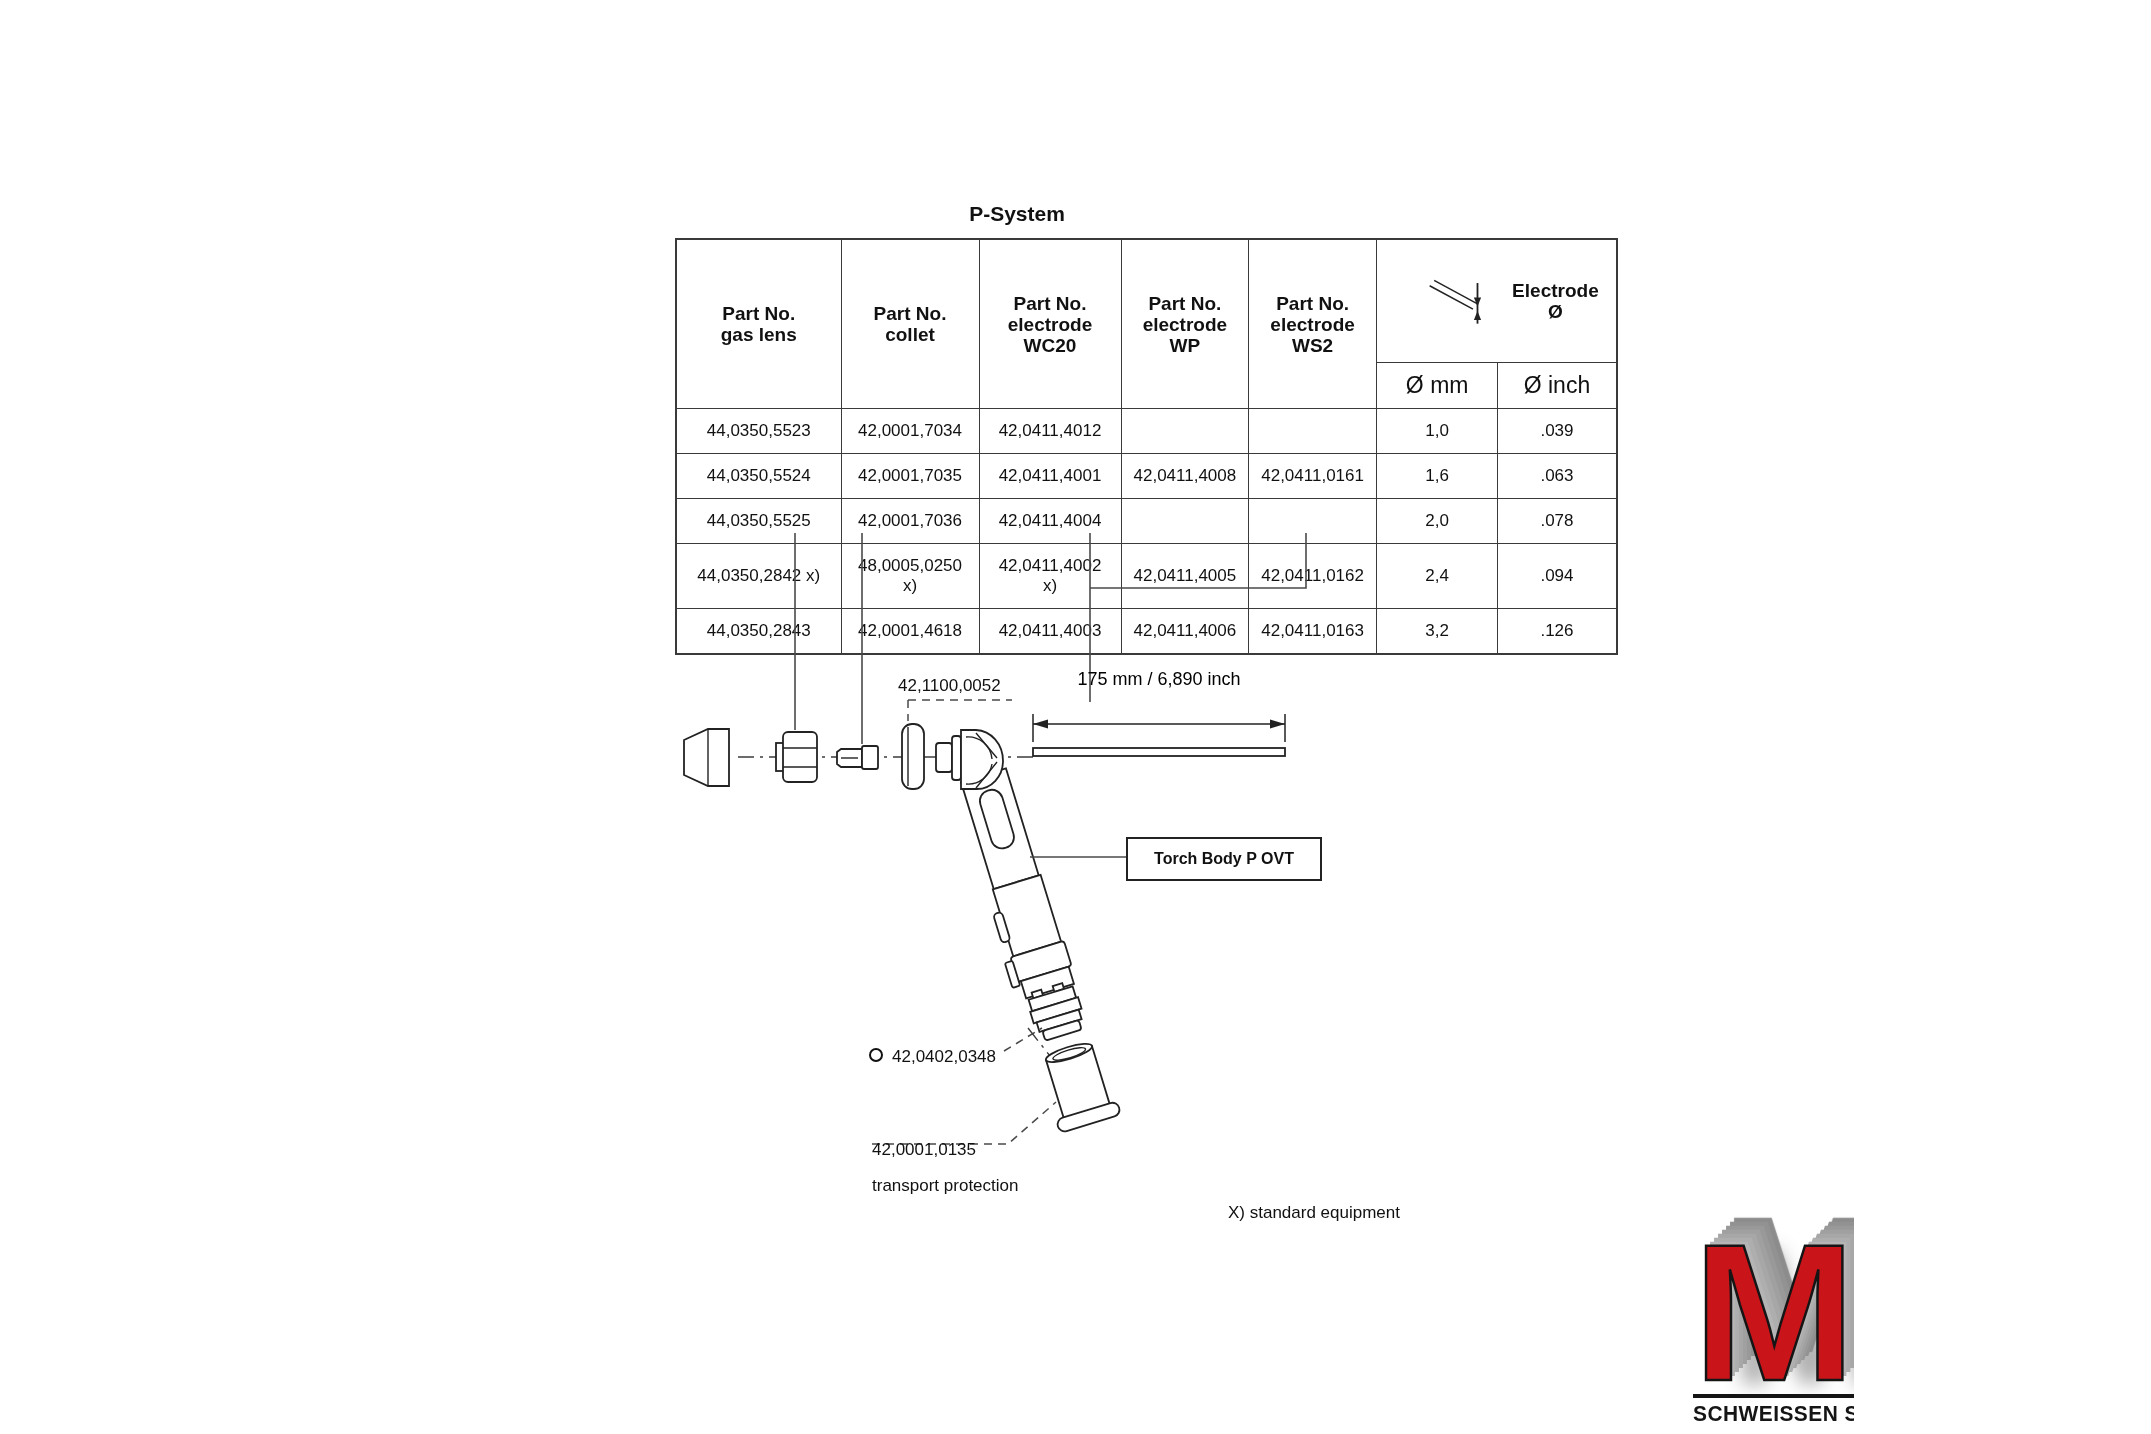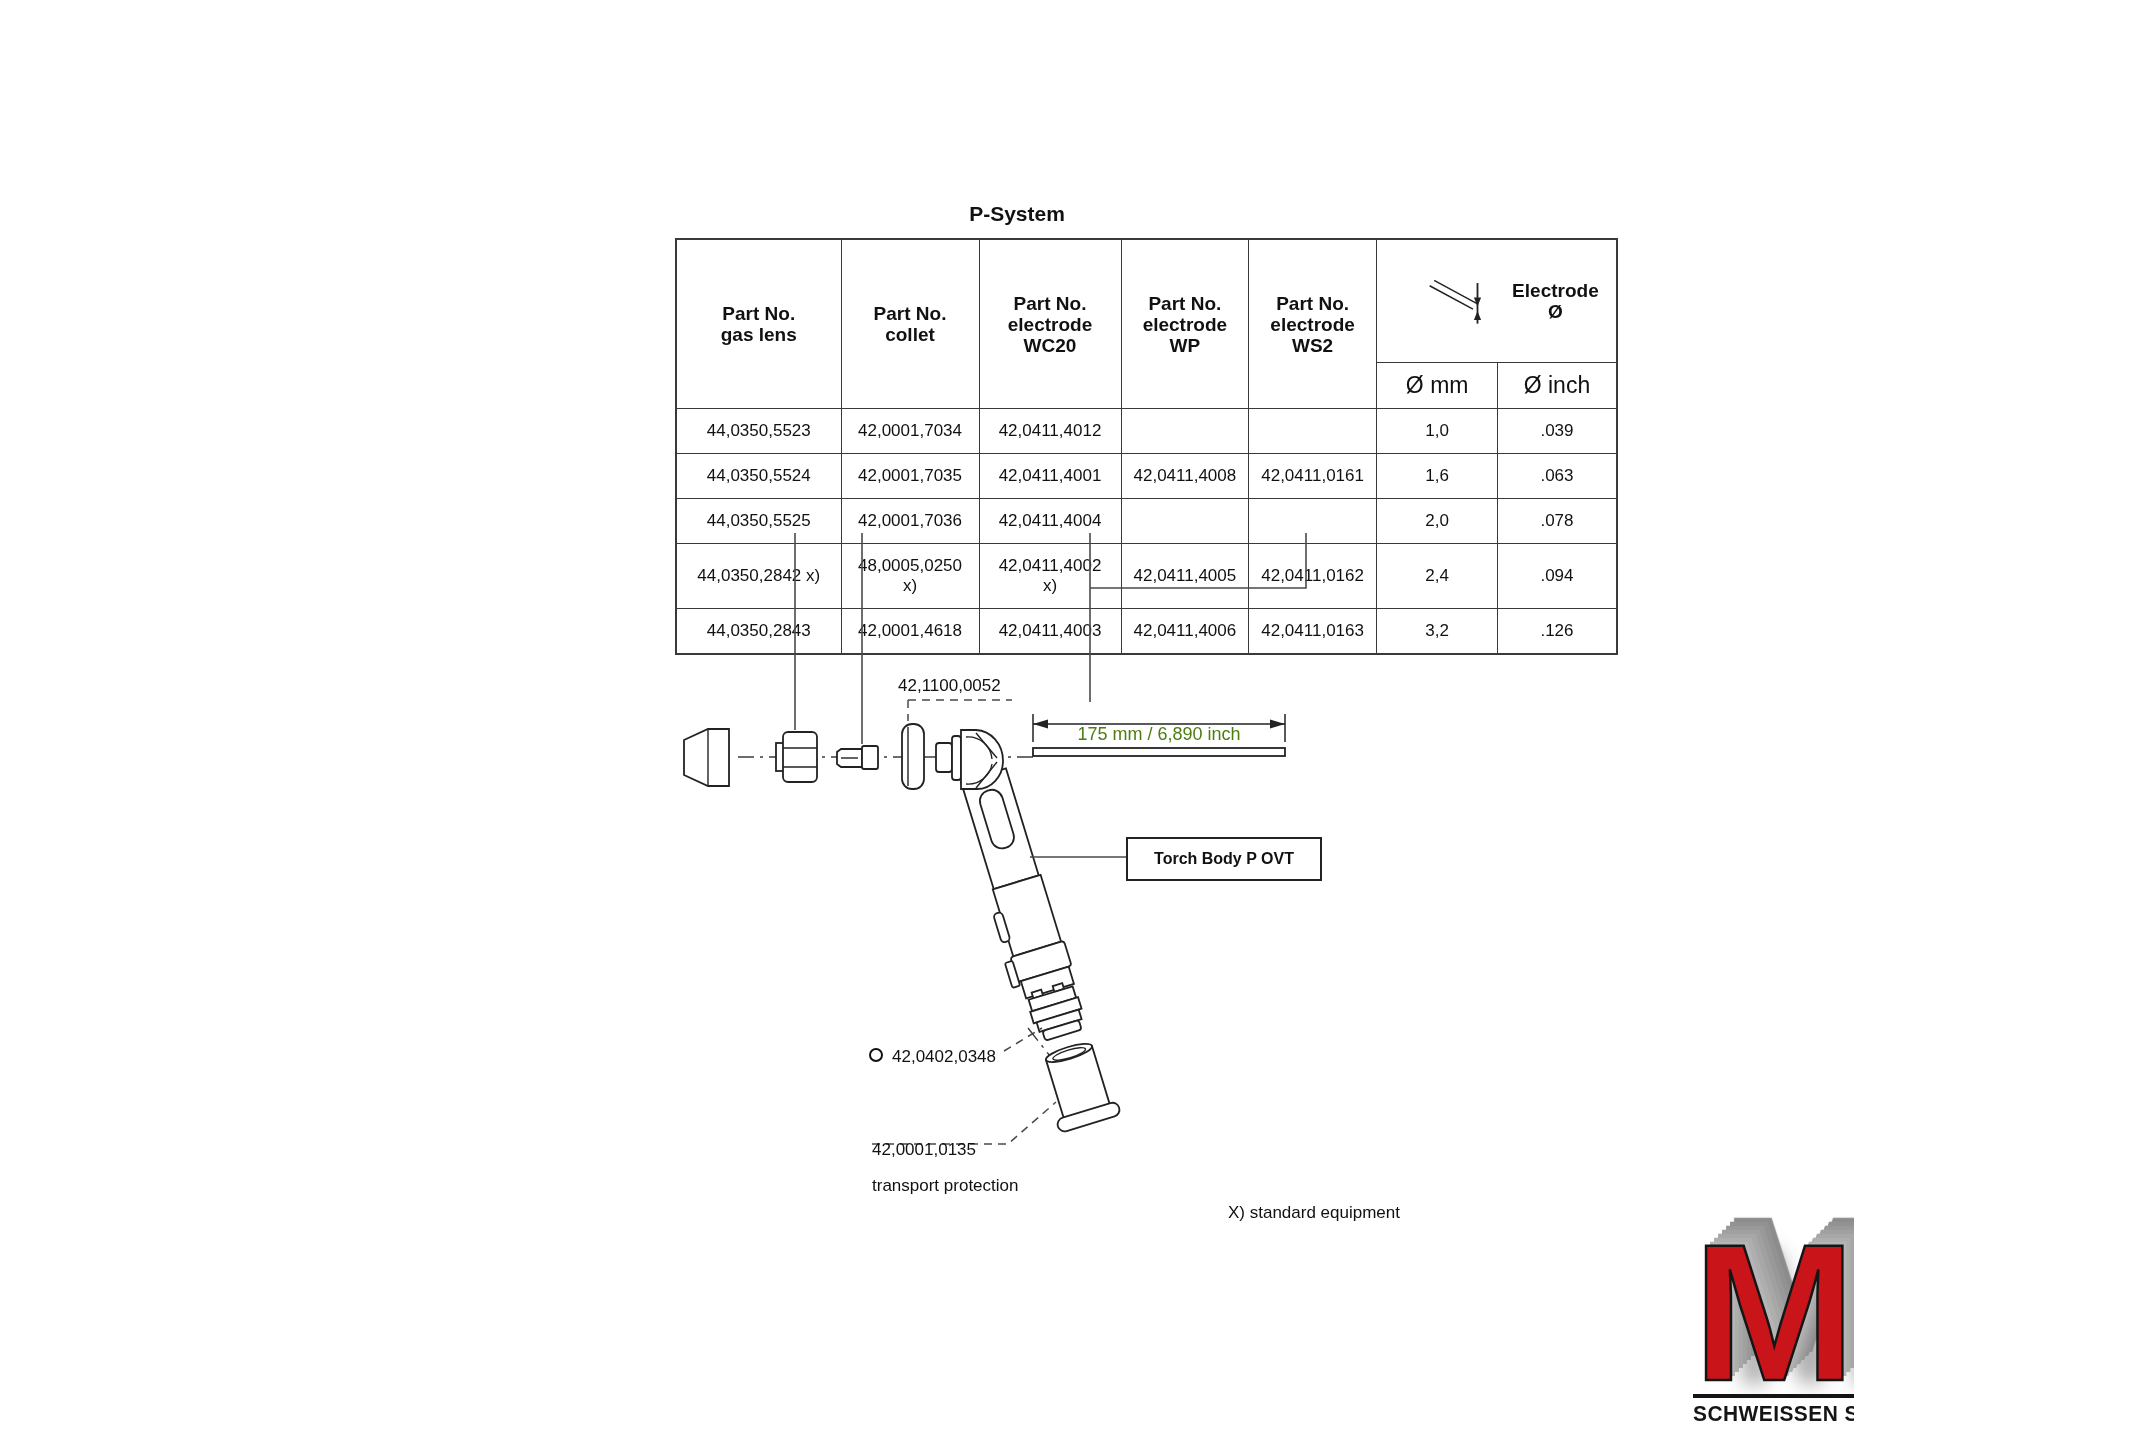--- a/index.html
+++ b/index.html
@@ -34,22 +34,22 @@
   .cl{stroke:#3c3c3c;stroke-width:1.4;fill:none;stroke-dasharray:16 6 3 6;}
   .dash{stroke:#4a4a4a;stroke-width:1.5;fill:none;stroke-dasharray:8 6;}
   .part{stroke:#222;stroke-width:1.8;fill:#fff;}
   .part2{stroke:#222;stroke-width:1.4;fill:none;}
   .dim{stroke:#222;stroke-width:1.5;fill:none;}
   .arrow{fill:#222;stroke:none;}
 
   
   .lbl{position:absolute;font-size:17px;line-height:20px;color:#111;white-space:pre-line;}
   .lbl.center{text-align:center;}
-  .dim-lbl{position:absolute;left:1033px;top:724px;width:252px;text-align:center;
-           font-size:18px;color:#4d7c0f;}
+  .dim-lbl{position:absolute;left:1033px;top:669px;width:252px;text-align:center;
+           font-size:18px;color:#000000;}
   .torch-box{position:absolute;left:1126px;top:837px;width:192px;height:40px;
              border:2px solid #222;background:#fff;display:flex;align-items:center;
              justify-content:center;font-size:16px;font-weight:bold;}
   .oring-dot{position:absolute;left:869px;top:1048px;width:14px;height:14px;
              border:2.6px solid #111;border-radius:50%;background:#fff;box-sizing:border-box;}
 
   
   .logo{position:absolute;left:1693px;top:1218px;width:437px;}
   .mss{height:172px;display:flex;align-items:flex-end;font-weight:bold;
        color:#c9141a;white-space:nowrap;line-height:0.8;letter-spacing:-6px;

